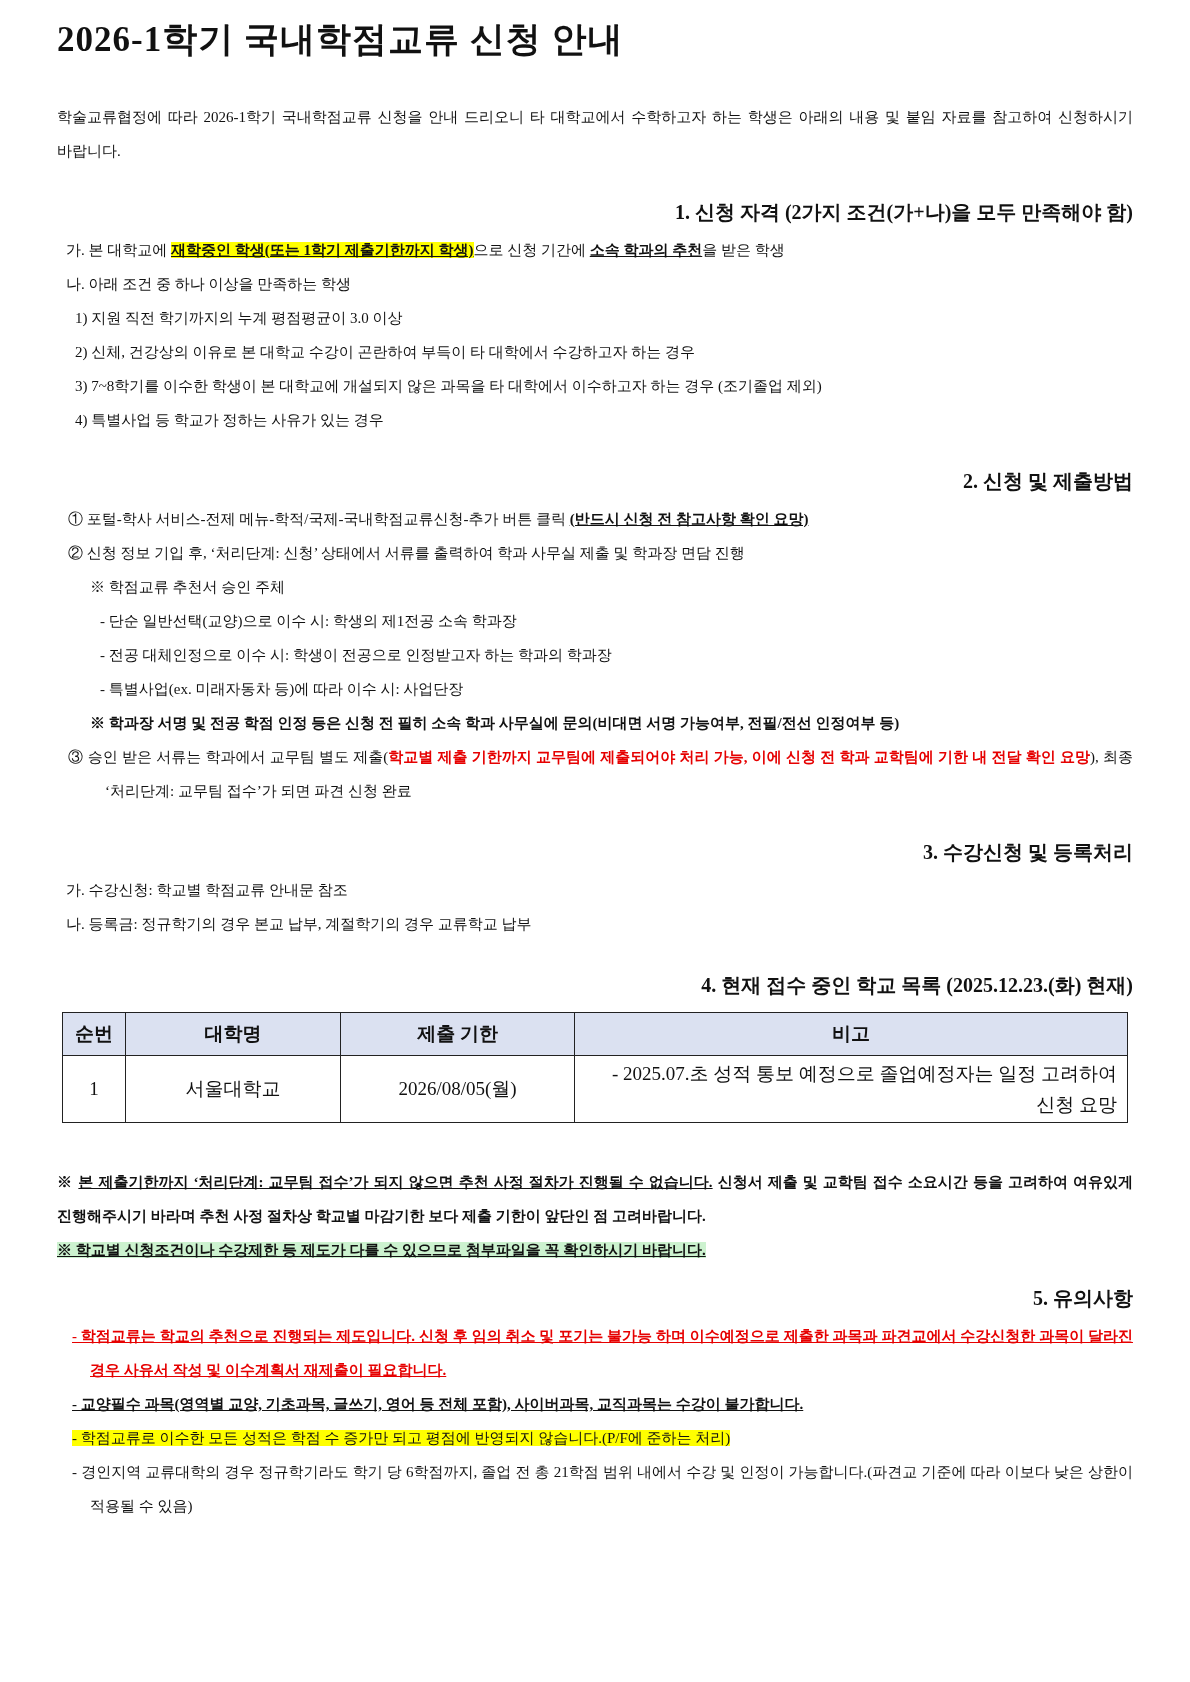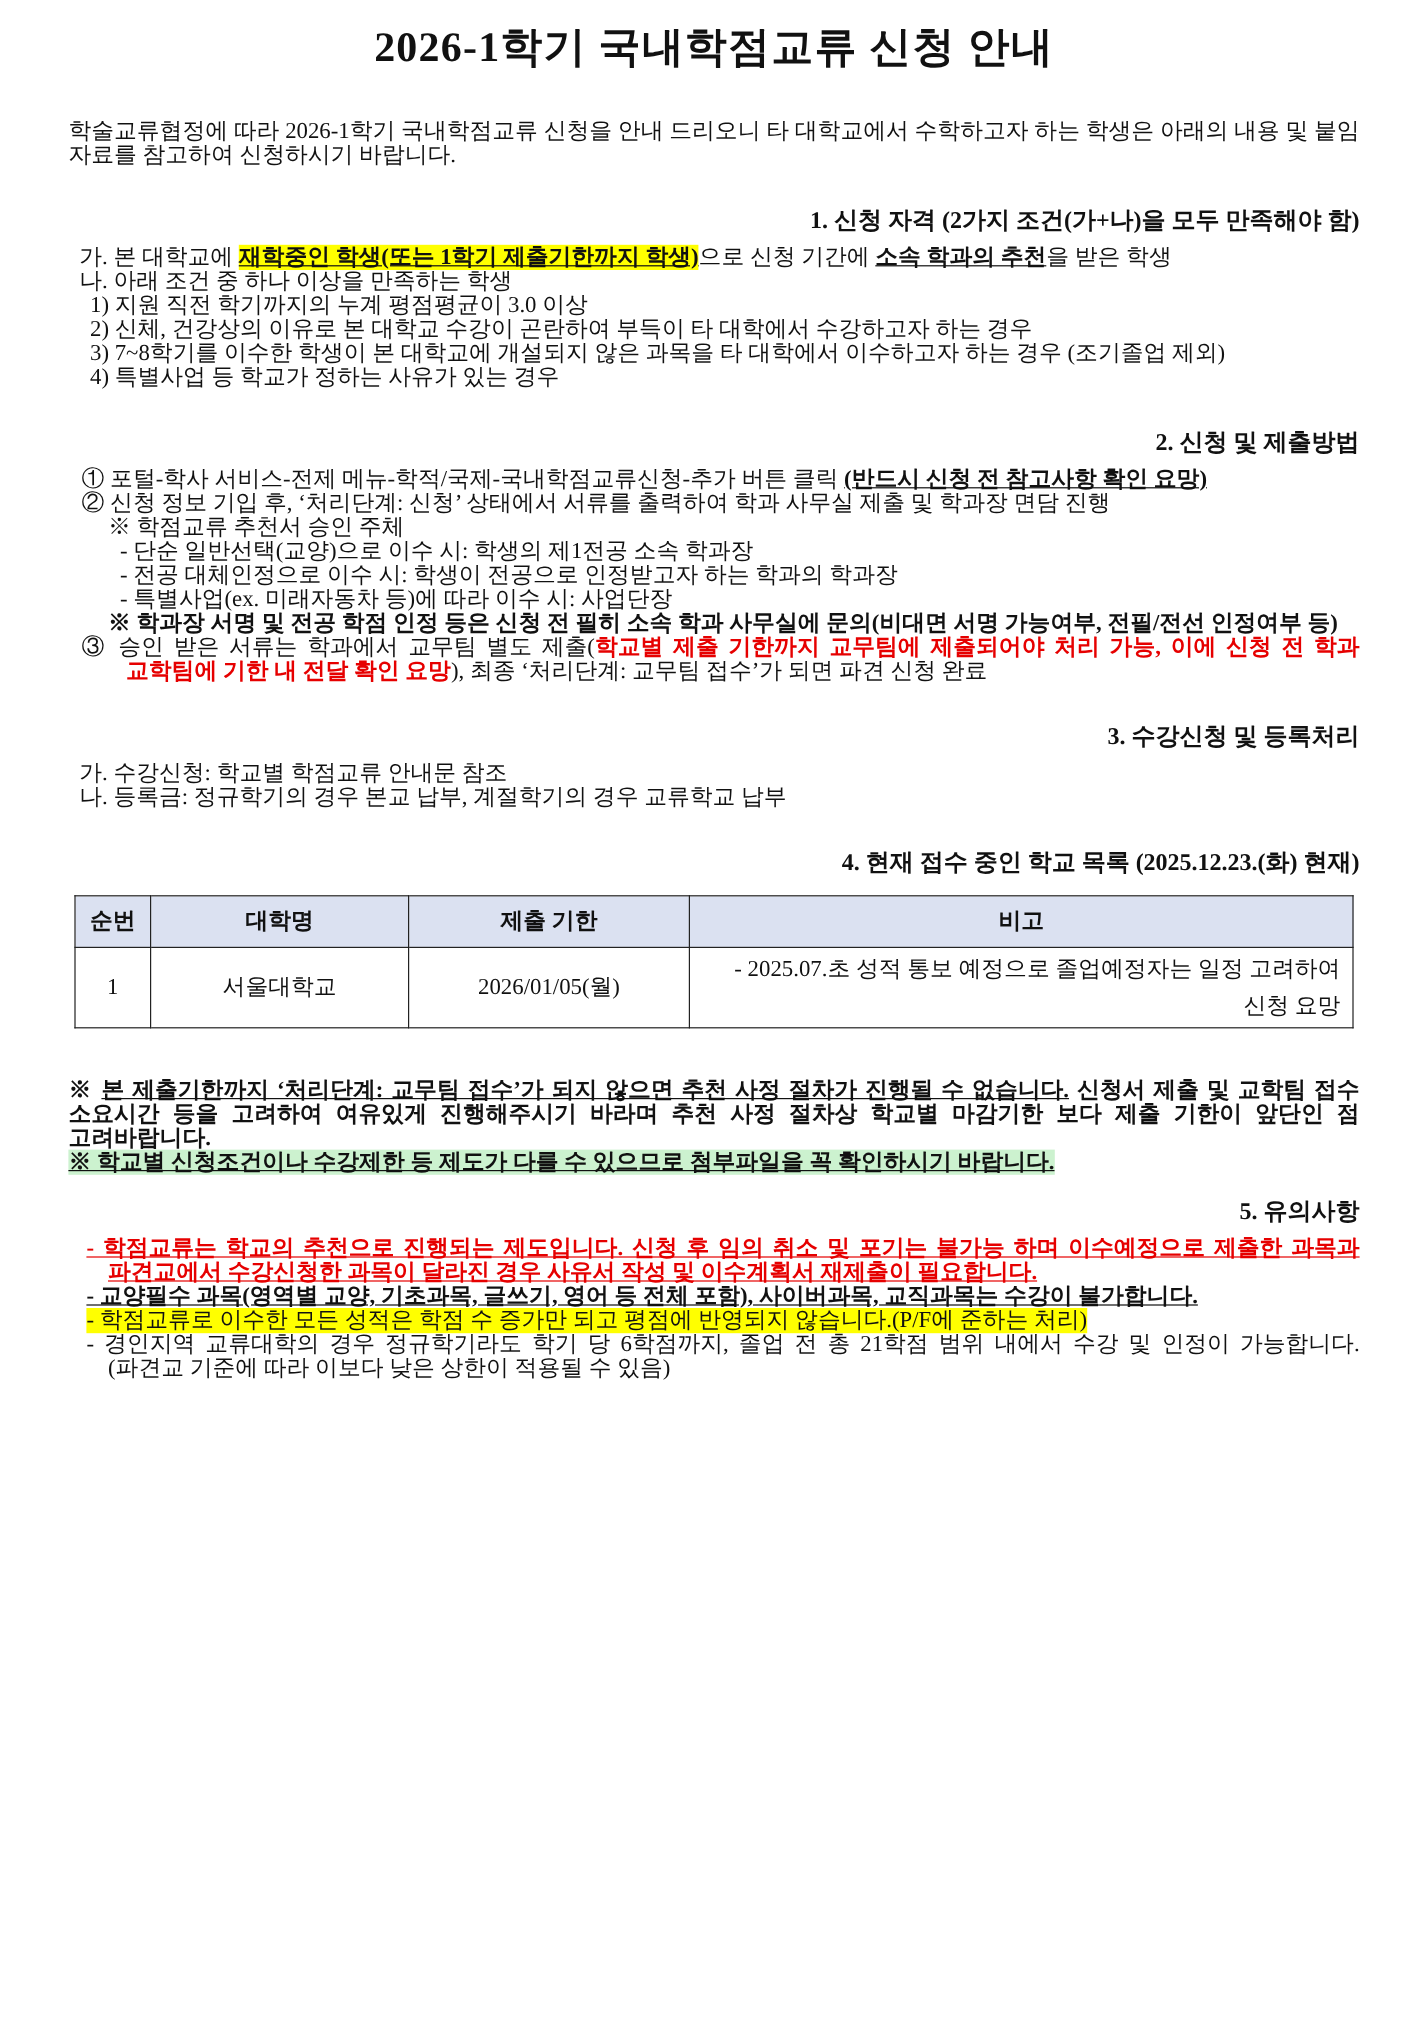--- a/index.html
+++ b/index.html
@@ -5,26 +5,26 @@
   html,body { margin:0; padding:0; background:#ffffff; }
   body {
     width:1190px; min-height:1682px;
     font-family:"Liberation Serif","DejaVu Serif",serif;
     color:#111111;
     -webkit-font-smoothing:antialiased;
   }
   .content { padding:10px 57px 40px 57px; }
 
   .doc-title {
-    text-align:center; font-size:35px; font-weight:bold;
+    font-size:35px; font-weight:bold;
     line-height:48px; margin:6px 0 0 0; letter-spacing:1px;
   }
 
   p, .line {
-    margin:0; font-size:19px; line-height:20px; text-align:justify;
+    margin:0; font-size:15px; line-height:34px; text-align:justify;
     word-break:keep-all;
   }
   .intro { margin-top:36px; }
 
   .sec-heading {
     font-size:20px; font-weight:bold; line-height:34px;
     margin:27px 0 4px 0; text-align:right;
   }
 
   .b { font-weight:bold; }
@@ -108,21 +108,21 @@
         <th>순번</th>
         <th>대학명</th>
         <th>제출 기한</th>
         <th>비고</th>
       </tr>
     </thead>
     <tbody>
       <tr>
         <td>1</td>
         <td>서울대학교</td>
-        <td>2026/01/05(월)</td>
+        <td>2026/08/05(월)</td>
         <td class="note-cell">- 2025.07.초 성적 통보 예정으로 졸업예정자는 일정 고려하여 신청 요망</td>
       </tr>
     </tbody>
   </table>
 
   <p class="after-table b"><span>※ </span><span class="u">본 제출기한까지 ‘처리단계: 교무팀 접수’가 되지 않으면 추천 사정 절차가 진행될 수 없습니다.</span><span> 신청서 제출 및 교학팀 접수 소요시간 등을 고려하여 여유있게 진행해주시기 바라며 추천 사정 절차상 학교별 마감기한 보다 제출 기한이 앞단인 점 고려바랍니다.</span></p>
   <p><span class="hl-g b u">※ 학교별 신청조건이나 수강제한 등 제도가 다를 수 있으므로 첨부파일을 꼭 확인하시기 바랍니다.</span></p>
 
   <p class="sec-heading s5-block">5. 유의사항</p>
   <p class="ind-s5"><span class="red b u">- 학점교류는 학교의 추천으로 진행되는 제도입니다. 신청 후 임의 취소 및 포기는 불가능 하며 이수예정으로 제출한 과목과 파견교에서 수강신청한 과목이 달라진 경우 사유서 작성 및 이수계획서 재제출이 필요합니다.</span></p>

